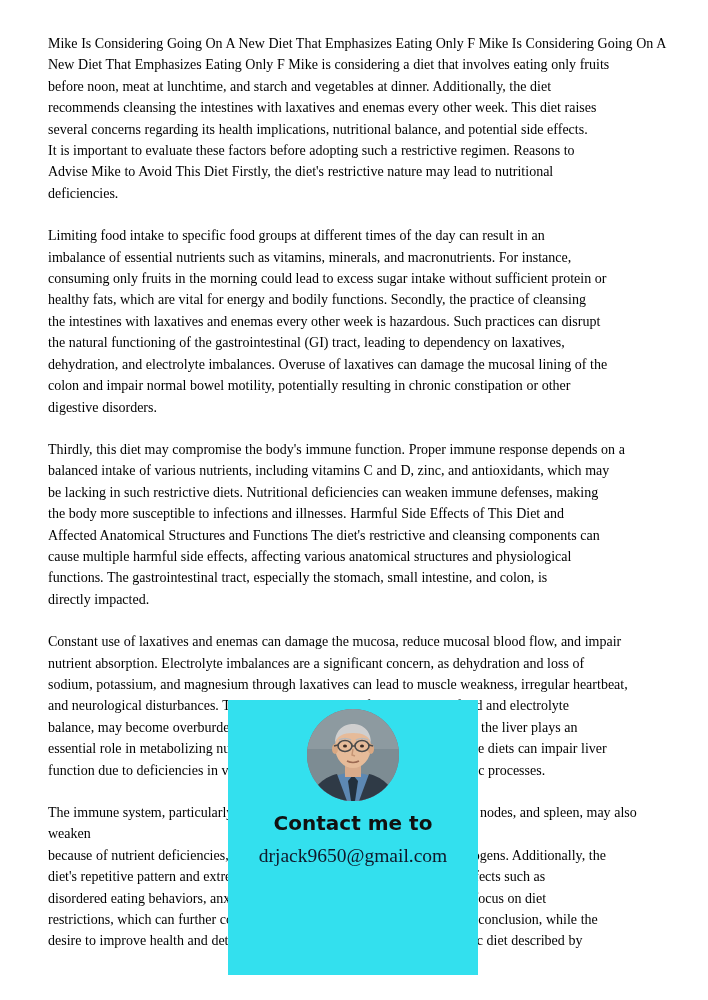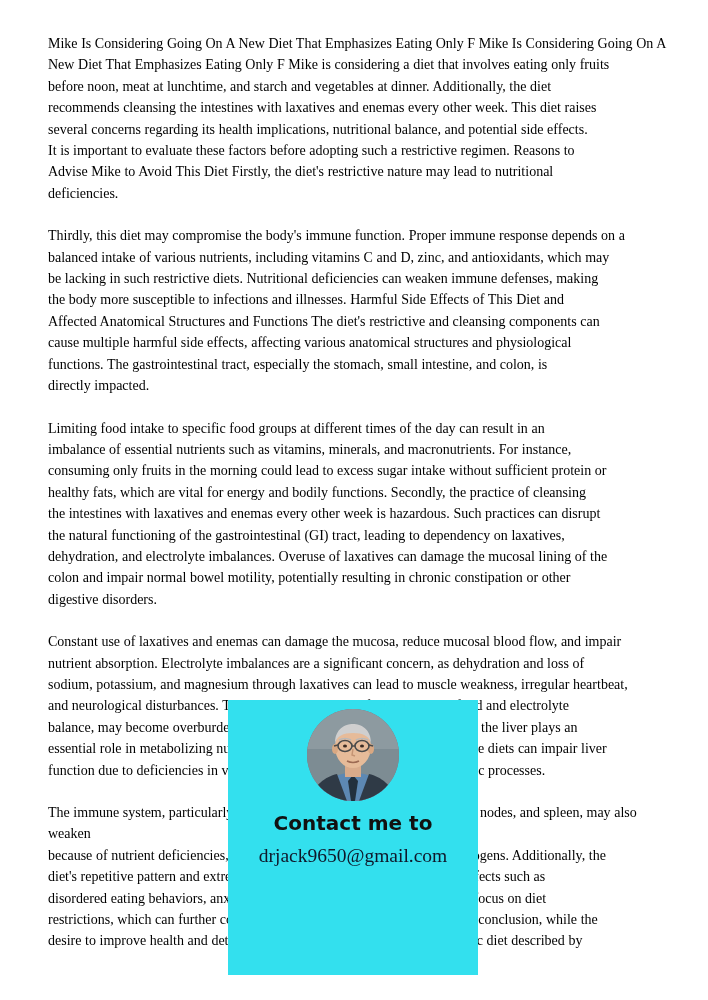--- a/index.html
+++ b/index.html
@@ -96,37 +96,37 @@
 
   <div class="doc-body">
     <p class="para">Mike Is Considering Going On A New Diet That Emphasizes Eating Only F Mike Is Considering Going On A
 New Diet That Emphasizes Eating Only F Mike is considering a diet that involves eating only fruits
 before noon, meat at lunchtime, and starch and vegetables at dinner. Additionally, the diet
 recommends cleansing the intestines with laxatives and enemas every other week. This diet raises
 several concerns regarding its health implications, nutritional balance, and potential side effects.
 It is important to evaluate these factors before adopting such a restrictive regimen. Reasons to
 Advise Mike to Avoid This Diet Firstly, the diet's restrictive nature may lead to nutritional
 deficiencies.</p>
-    <p class="para">Thirdly, this diet may compromise the body's immune function. Proper immune response depends on a
-balanced intake of various nutrients, including vitamins C and D, zinc, and antioxidants, which may
-be lacking in such restrictive diets. Nutritional deficiencies can weaken immune defenses, making
-the body more susceptible to infections and illnesses. Harmful Side Effects of This Diet and
-Affected Anatomical Structures and Functions The diet's restrictive and cleansing components can
-cause multiple harmful side effects, affecting various anatomical structures and physiological
-functions. The gastrointestinal tract, especially the stomach, small intestine, and colon, is
-directly impacted.</p>
     <p class="para">Limiting food intake to specific food groups at different times of the day can result in an
 imbalance of essential nutrients such as vitamins, minerals, and macronutrients. For instance,
 consuming only fruits in the morning could lead to excess sugar intake without sufficient protein or
 healthy fats, which are vital for energy and bodily functions. Secondly, the practice of cleansing
 the intestines with laxatives and enemas every other week is hazardous. Such practices can disrupt
 the natural functioning of the gastrointestinal (GI) tract, leading to dependency on laxatives,
 dehydration, and electrolyte imbalances. Overuse of laxatives can damage the mucosal lining of the
 colon and impair normal bowel motility, potentially resulting in chronic constipation or other
 digestive disorders.</p>
+    <p class="para">Thirdly, this diet may compromise the body's immune function. Proper immune response depends on a
+balanced intake of various nutrients, including vitamins C and D, zinc, and antioxidants, which may
+be lacking in such restrictive diets. Nutritional deficiencies can weaken immune defenses, making
+the body more susceptible to infections and illnesses. Harmful Side Effects of This Diet and
+Affected Anatomical Structures and Functions The diet's restrictive and cleansing components can
+cause multiple harmful side effects, affecting various anatomical structures and physiological
+functions. The gastrointestinal tract, especially the stomach, small intestine, and colon, is
+directly impacted.</p>
     <p class="para">Constant use of laxatives and enemas can damage the mucosa, reduce mucosal blood flow, and impair
 nutrient absorption. Electrolyte imbalances are a significant concern, as dehydration and loss of
 sodium, potassium, and magnesium through laxatives can lead to muscle weakness, irregular heartbeat,
 and neurological disturbances. The kidneys, responsible for maintaining fluid and electrolyte
 balance, may become overburdened, risking renal dysfunction. Furthermore, the liver plays an
 essential role in metabolizing nutrients and detoxifying substances; restrictive diets can impair liver
 function due to deficiencies in vitamins and minerals necessary for enzymatic processes.</p>
     <p class="para">The immune system, particularly immune organs such as the thymus, lymph nodes, and spleen, may also weaken
 because of nutrient deficiencies, reducing the body's ability to fight off pathogens. Additionally, the
 diet's repetitive pattern and extreme restrictions can lead to psychological effects such as

